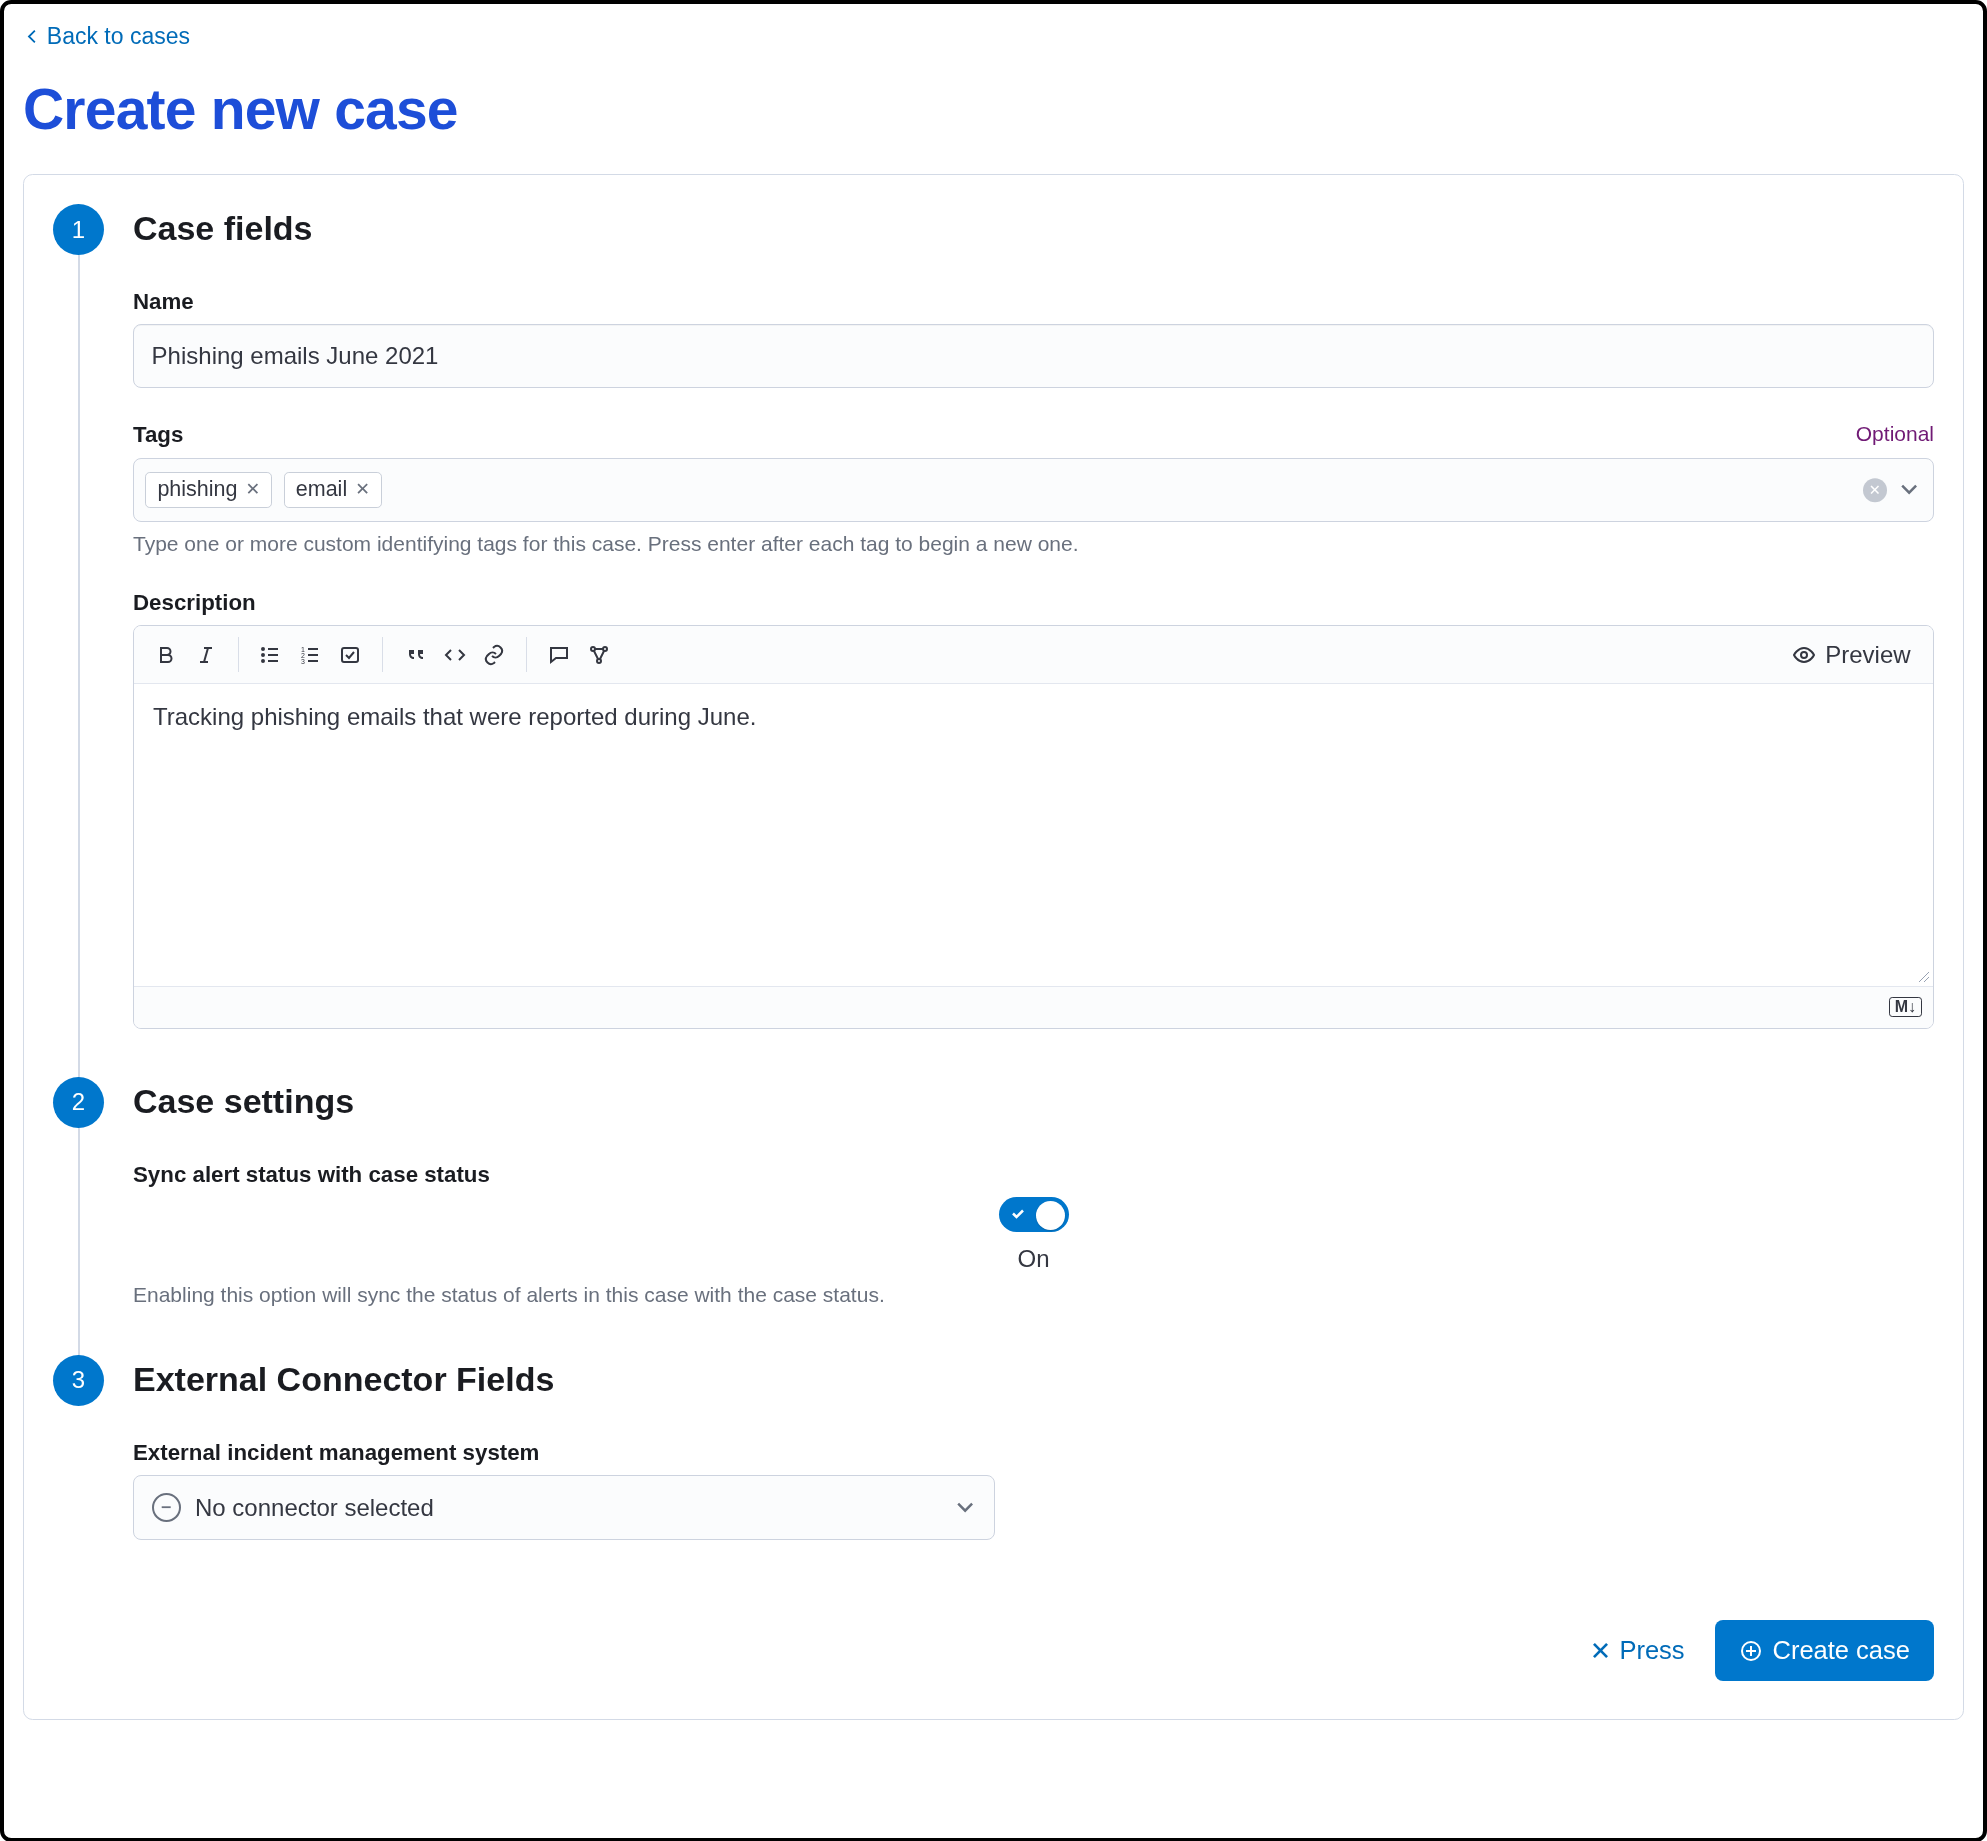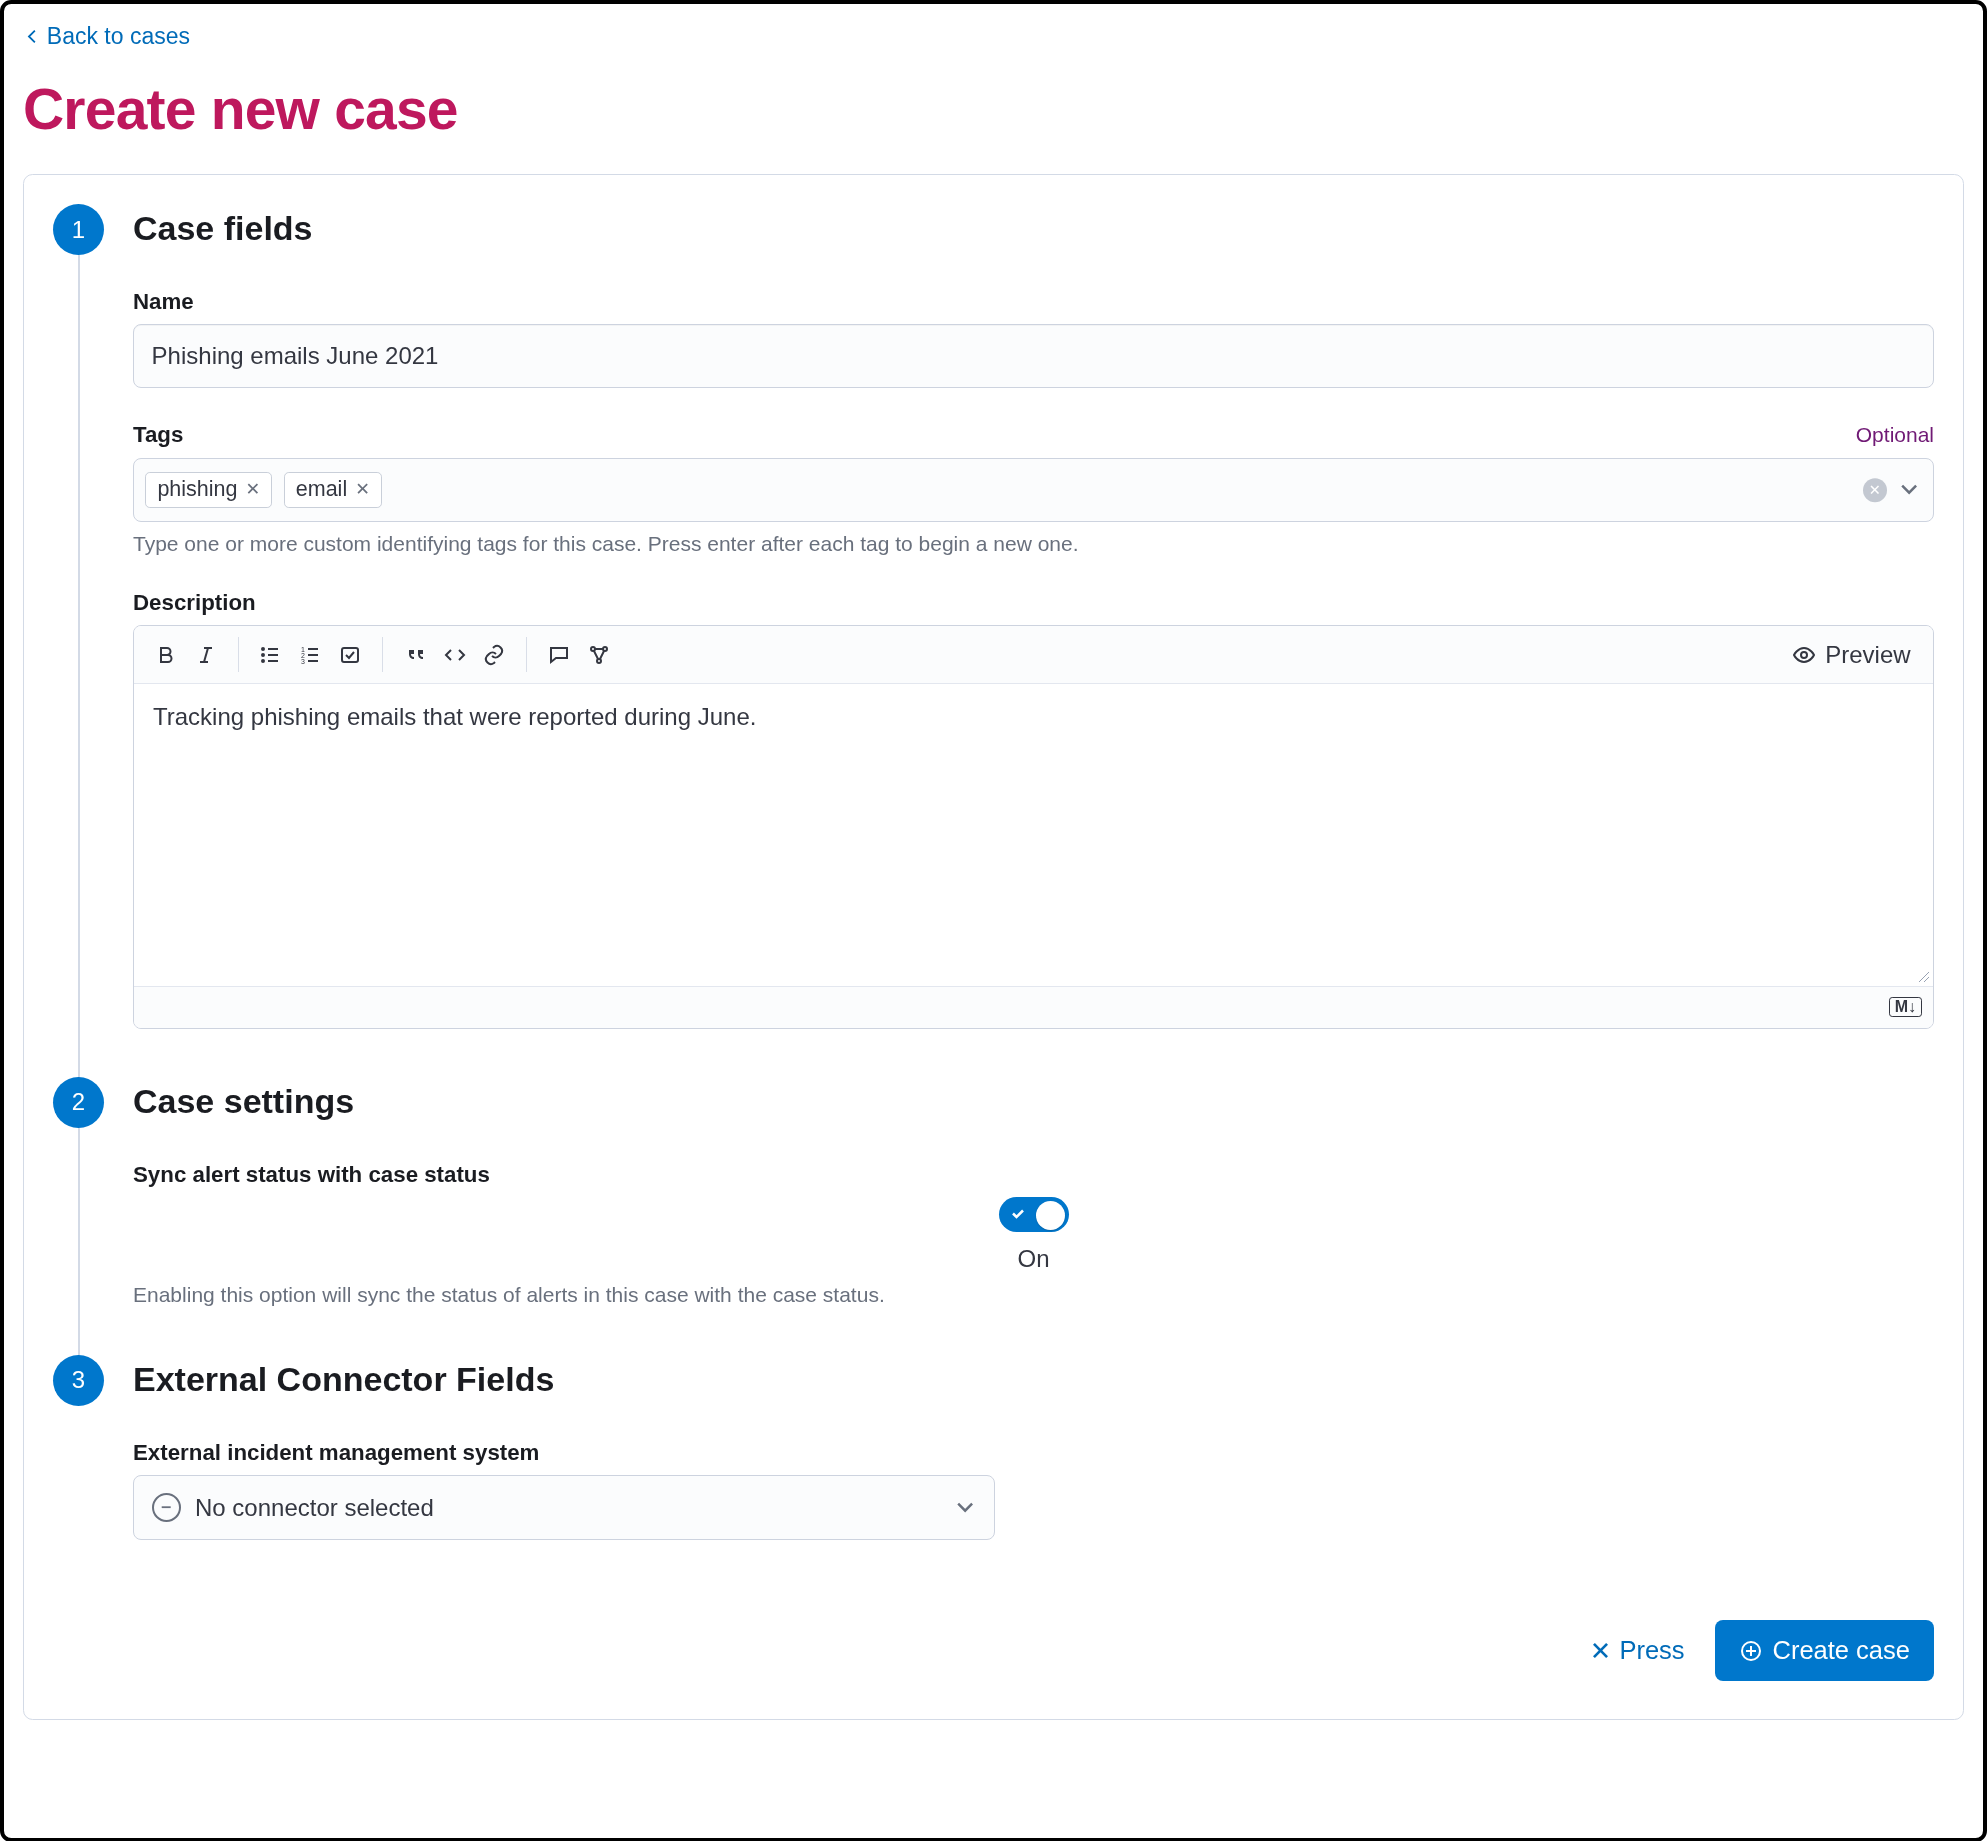--- a/index.html
+++ b/index.html
@@ -26,21 +26,21 @@
       margin-bottom: 26px;
       gap: 4.8px;
     }
     .back-link svg {
       width: 19px;
       height: 19px;
     }
     h1.page-title {
       font-size: 57px;
       font-weight: 700;
-      color: #be185d;
+      color: #1d4ed8;
       margin-bottom: 32px;
       letter-spacing: -0.8px;
     }
     .panel {
       border: 0.8px solid #d3dae6;
       border-radius: 9.6px;
       padding: 29px 29px 38px 29px;
       position: relative;
     }
     .step {
@@ -86,21 +86,21 @@
       color: #1a1c21;
       margin-top: 4.8px;
       margin-bottom: 41px;
     }
     .form-row {
       margin-bottom: 34px;
     }
     .label-row {
       display: flex;
       justify-content: space-between;
-      align-items: center;
+      align-items: flex-start;
       margin-bottom: 9.6px;
     }
     .form-label {
       font-size: 22.3px;
       font-weight: 600;
       color: #1a1c21;
     }
     .optional {
       font-size: 21px;
       color: #701a75;

